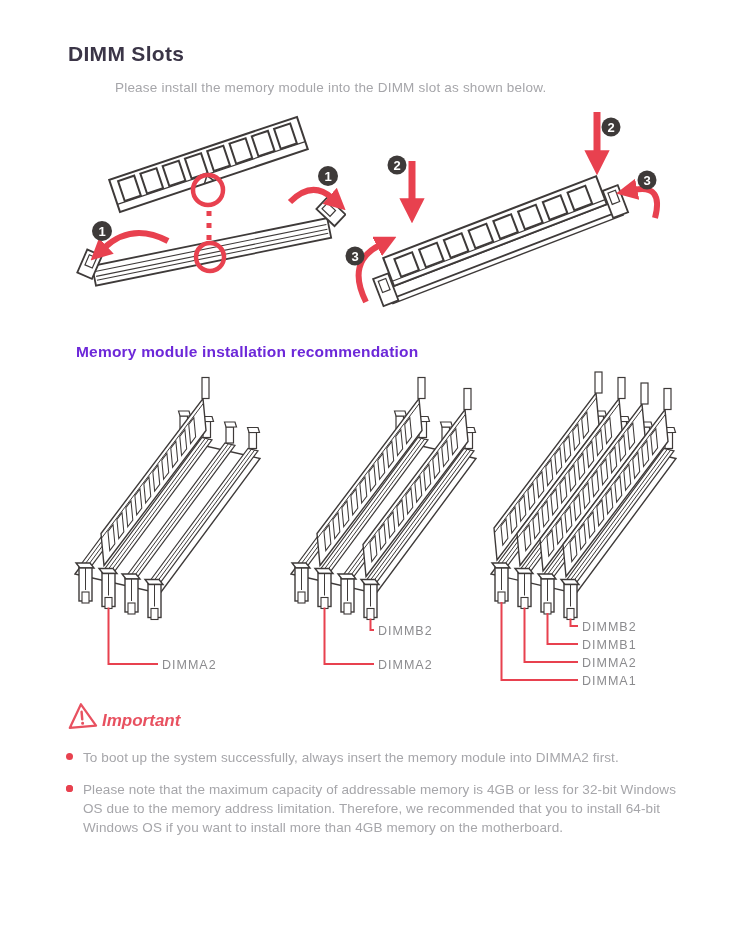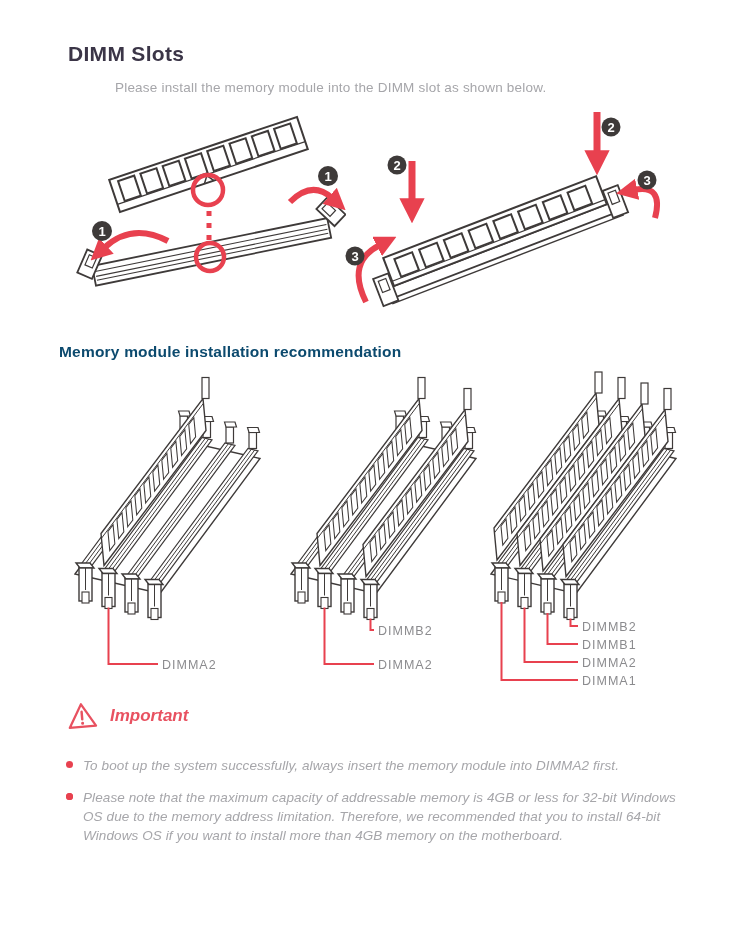--- a/index.html
+++ b/index.html
@@ -13,40 +13,39 @@
     font-size:21px; font-weight:bold; color:#3b3547; letter-spacing:0.3px;text-align:center;
   }
   .intro {
     position:absolute; left:68px; top:80px; width:600px;
     font-size:13.5px; color:#a6a6aa; letter-spacing:0.2px;margin-left:47px;
   }
   .illu { position:absolute; }
   #illu-left  { left:56px;  top:110px; }
   #illu-right { left:342px; top:104px; }
   .section-heading {
-    position:absolute; left:59px; top:343px;
-    font-size:15.5px; font-weight:bold; color:#0c4a6e; letter-spacing:0.2px;
+    position:absolute; left:76px; top:343px;
+    font-size:15.5px; font-weight:bold; color:#6d28d9; letter-spacing:0.2px;
   }
   .bank { position:absolute; top:364px; }
   #bank-1 { left:62px; }
   #bank-2 { left:278px; }
   #bank-3 { left:478px; }
   .important-head {
     position:absolute; left:66px; top:701px;
-    display:flex; align-items:center; gap:12px;
+    display:flex; align-items:flex-end; gap:4px;
   }
   .important-label {
     font-size:17px; font-weight:bold; font-style:italic; color:#e85160;
   }
   .bullets { position:absolute; left:66px; top:748px; width:622px; }
   .bullet {
     position:relative; margin-bottom:13px; padding-left:17px;
-    font-size:13.5px; font-style:italic; color:#a6a6aa; line-height:1.42;
+    font-size:13.5px; color:#a6a6aa; line-height:1.42;
     letter-spacing:0.1px;
-    margin-top:8px;
   }
   .bullet .dot {
     position:absolute; left:0; top:5px; width:7px; height:7px;
     border-radius:50%; background:#e8414f;
   }
   svg text.badge-num {
     font-family:"Liberation Sans", sans-serif; font-weight:bold;
     font-size:13px; fill:#ffffff; text-anchor:middle;
   }
   svg text.slot-label {

